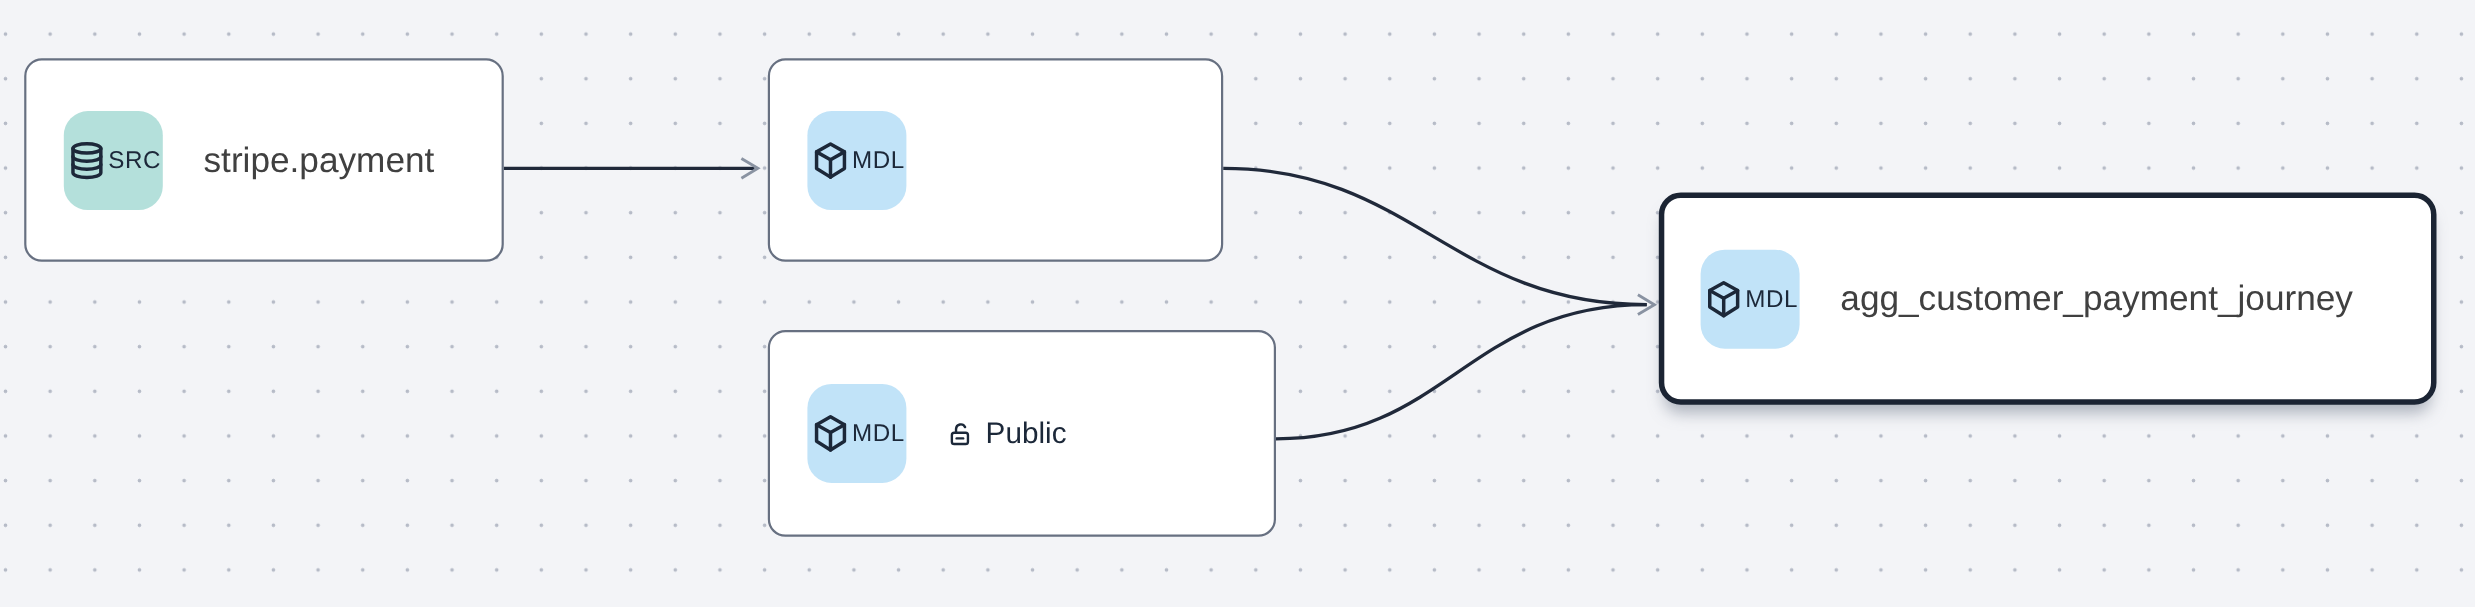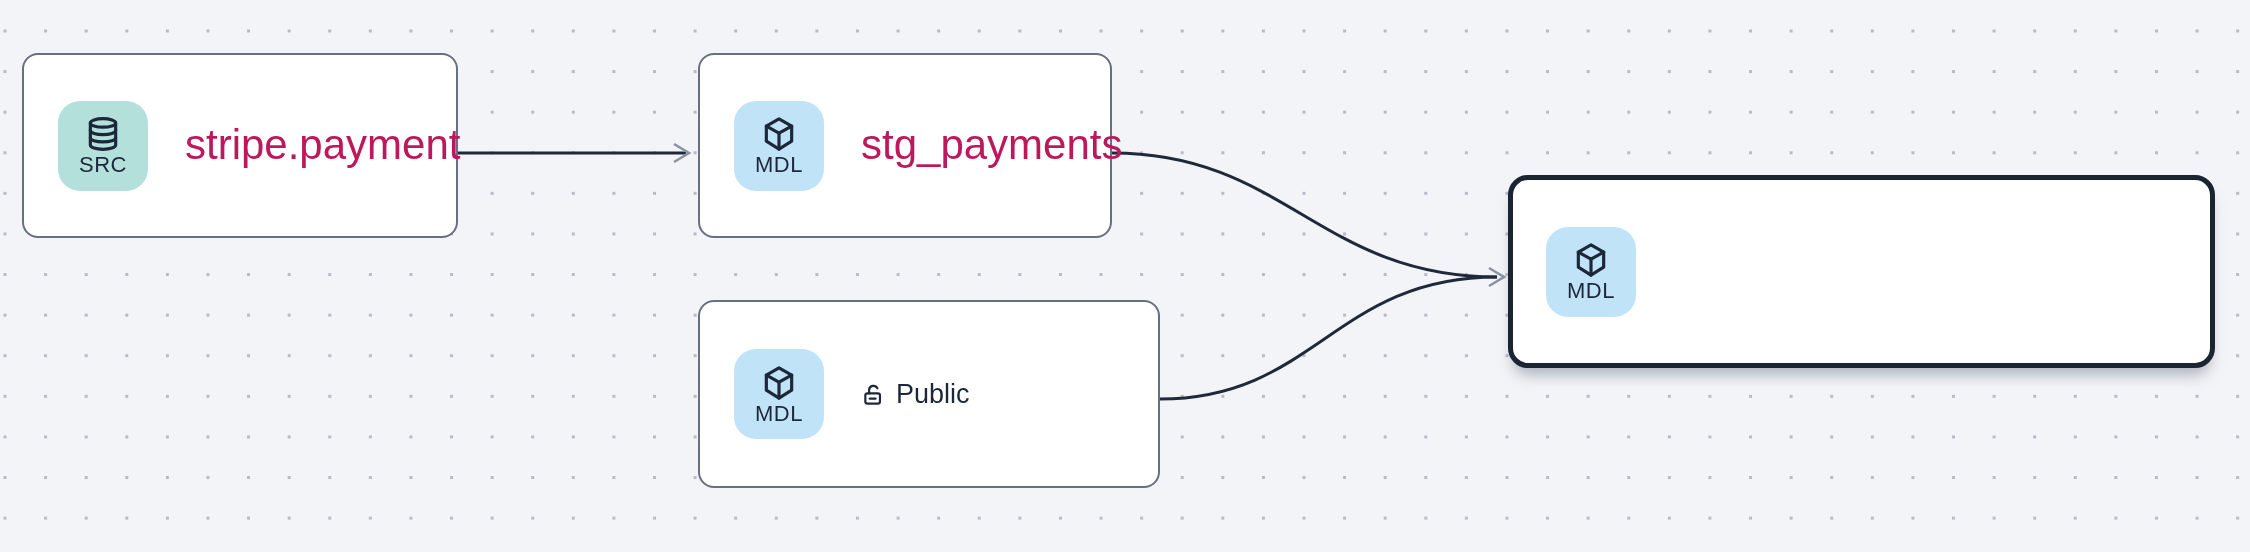--- a/index.html
+++ b/index.html
@@ -30,29 +30,29 @@
   }
   .node.selected{
     border:5px solid #1b2433;
     border-radius:20px;
     padding-left:33px;
     box-shadow:0 12px 14px -5px rgba(108,117,135,0.5);
   }
   .badge{
     width:90px;height:90px;flex:0 0 90px;
     border-radius:22px;
-    display:flex;flex-direction:column;align-items:center;justify-content:center;
+    display:flex;flex-direction:row;align-items:center;justify-content:center;
     gap:1px;
   }
   .badge-src{background:#b4e0db;}
   .badge-mdl{background:#c1e3f8;text-align:right;}
   .badge svg{display:block;}
   .badge .badge-label{font-size:22px;line-height:1;letter-spacing:0.5px;color:#1c2839;}
   .labels{display:flex;flex-direction:column;justify-content:center;gap:5px;min-width:0;}
-  .node-label{font-size:42px;line-height:1.1;white-space:nowrap;color:#be185d;}
+  .node-label{font-size:32px;line-height:1.1;white-space:nowrap;color:#404040;}
   .meta{display:flex;align-items:flex-end;gap:9px;font-size:27px;line-height:1;color:#1c2839;}
   .icon-stroke{stroke:#1c2839;fill:none;stroke-width:2;stroke-linecap:round;stroke-linejoin:round;}
 </style>
 </head>
 <body>
 
 <div class="canvas">
 
   <svg class="edges" viewBox="0 0 2250 552">
     <path class="edge" d="M458 153 L686 153"></path>
@@ -83,23 +83,20 @@
     <div class="badge badge-mdl">
       <svg width="38" height="38" viewBox="0 0 24 24">
         <g class="icon-stroke">
           <path d="M12 2.5 L20 7 V16.5 L12 21.5 L4 16.5 V7 Z"></path>
           <path d="M4 7 L12 11.5 L20 7"></path>
           <path d="M12 11.5 V21.5"></path>
         </g>
       </svg>
       <span class="badge-label">MDL</span>
     </div>
-    <div class="labels">
-      <div class="node-label">stg_payments</div>
-    </div>
   </div>
 
   <div class="node" style="left:698px;top:300px;width:462px;height:188px;">
     <div class="badge badge-mdl">
       <svg width="38" height="38" viewBox="0 0 24 24">
         <g class="icon-stroke">
           <path d="M12 2.5 L20 7 V16.5 L12 21.5 L4 16.5 V7 Z"></path>
           <path d="M4 7 L12 11.5 L20 7"></path>
           <path d="M12 11.5 V21.5"></path>
         </g>
@@ -124,15 +121,18 @@
     <div class="badge badge-mdl">
       <svg width="38" height="38" viewBox="0 0 24 24">
         <g class="icon-stroke">
           <path d="M12 2.5 L20 7 V16.5 L12 21.5 L4 16.5 V7 Z"></path>
           <path d="M4 7 L12 11.5 L20 7"></path>
           <path d="M12 11.5 V21.5"></path>
         </g>
       </svg>
       <span class="badge-label">MDL</span>
     </div>
+    <div class="labels">
+      <div class="node-label">agg_customer_payment_journey</div>
+    </div>
   </div>
 
 </div>
 
 </body></html>

